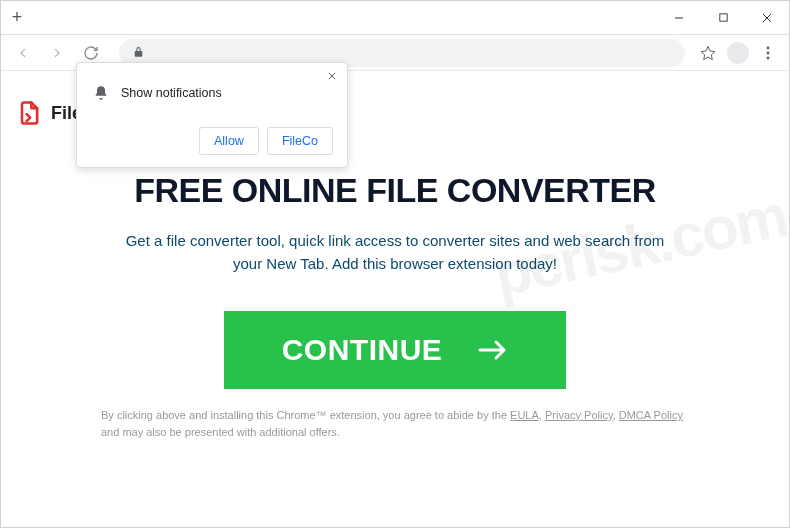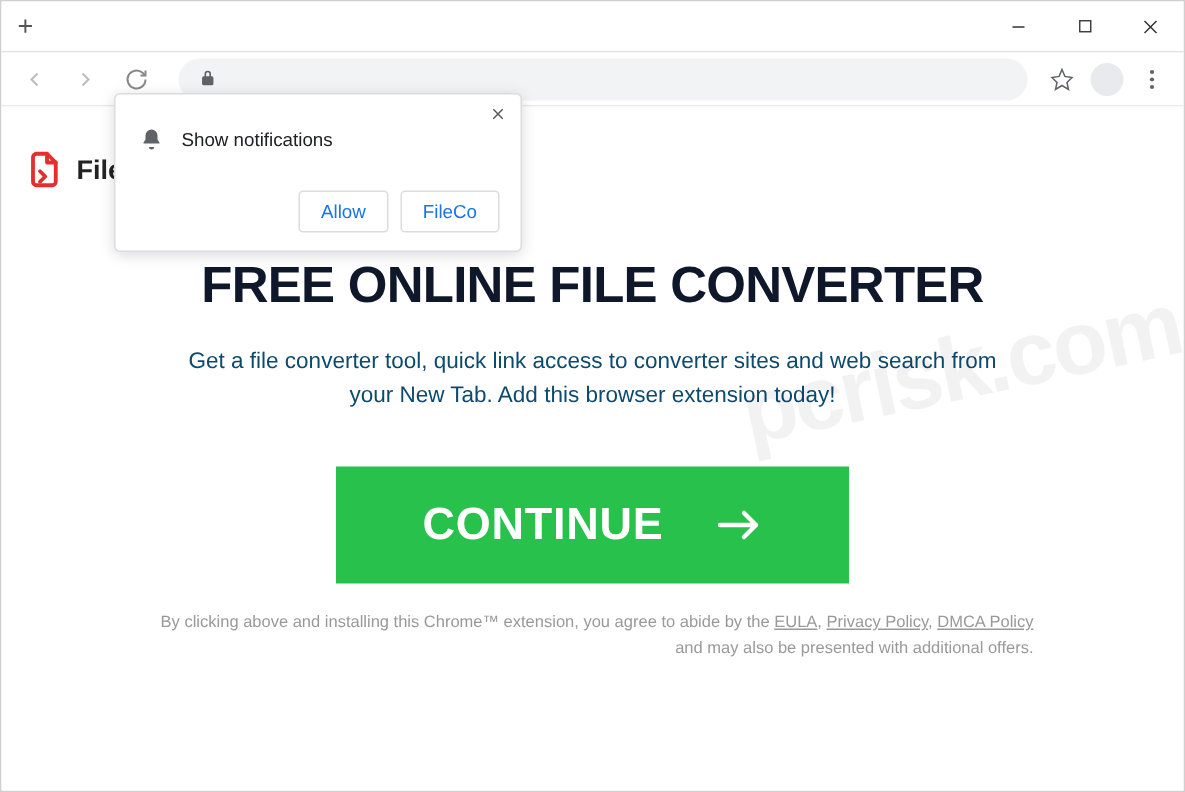--- a/index.html
+++ b/index.html
@@ -31,21 +31,21 @@
 
 .content { flex: 1; background: #fff; position: relative; overflow: hidden; }
 .brand { position: absolute; left: 14px; top: 28px; display: flex; align-items: center; gap: 8px; }
 .brand-icon { width: 28px; height: 28px; }
 .brand-text { font-size: 18px; font-weight: 700; color: #222; }
 .hero-title { text-align: center; margin-top: 100px; font-size: 34px; font-weight: 700; color: #0f172a; letter-spacing: -0.5px; }
 .hero-sub { text-align: center; margin: 20px auto 0; max-width: 580px; font-size: 15px; line-height: 1.5; color: #0c4a6e; padding: 0 20px; }
 .cta { display: flex; justify-content: center; margin-top: 36px; }
 .cta-btn { background: #27c14b; color: #fff; font-size: 30px; font-weight: 700; padding: 22px 58px; border: none; letter-spacing: 0.5px; display: flex; align-items: center; gap: 36px; cursor: pointer; }
 .cta-arrow { font-size: 28px; }
-.legal { text-align: right; margin-top: 18px; font-size: 11px; color: #999; line-height: 1.5; padding: 0 100px; }
+.legal { text-align: left; margin-top: 18px; font-size: 11px; color: #999; line-height: 1.5; padding: 0 100px; }
 .legal a { color: #999; text-decoration: underline; cursor: pointer; }
 
 
 .notif { position: absolute; left: 76px; top: 62px; width: 272px; background: #fff; border: 1px solid #dadce0; border-radius: 4px; box-shadow: 0 2px 10px rgba(0,0,0,0.15); z-index: 50; padding: 10px 0 12px; }
 .notif-close { position: absolute; right: 8px; top: 6px; width: 14px; height: 14px; color: #555; cursor: pointer; display: flex; align-items: center; justify-content: center; }
 .notif-body { display: flex; align-items: center; gap: 12px; padding: 12px 16px 0; }
 .notif-bell { width: 16px; height: 16px; color: #5f6368; }
 .notif-text { font-size: 12.5px; color: #202124; }
 .notif-actions { display: flex; justify-content: flex-end; gap: 8px; padding: 14px 14px 0; }
 .notif-btn { border: 1px solid #dadce0; background: #fff; color: #1a73e8; font-size: 12.5px; padding: 6px 14px; border-radius: 3px; cursor: pointer; margin-top: 12px; }

